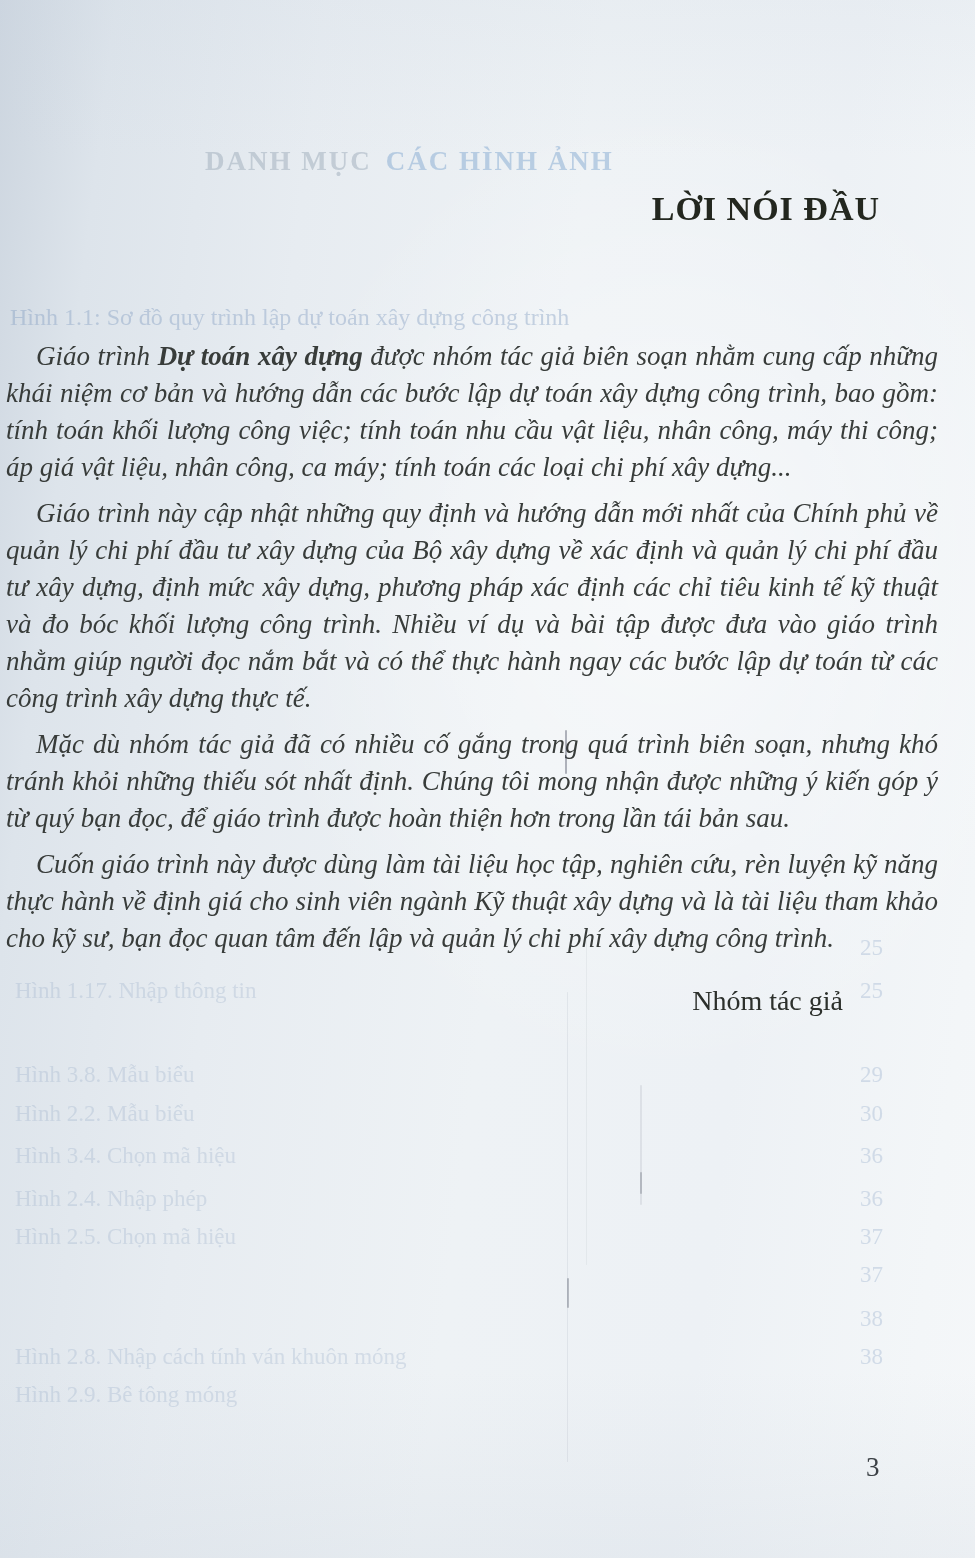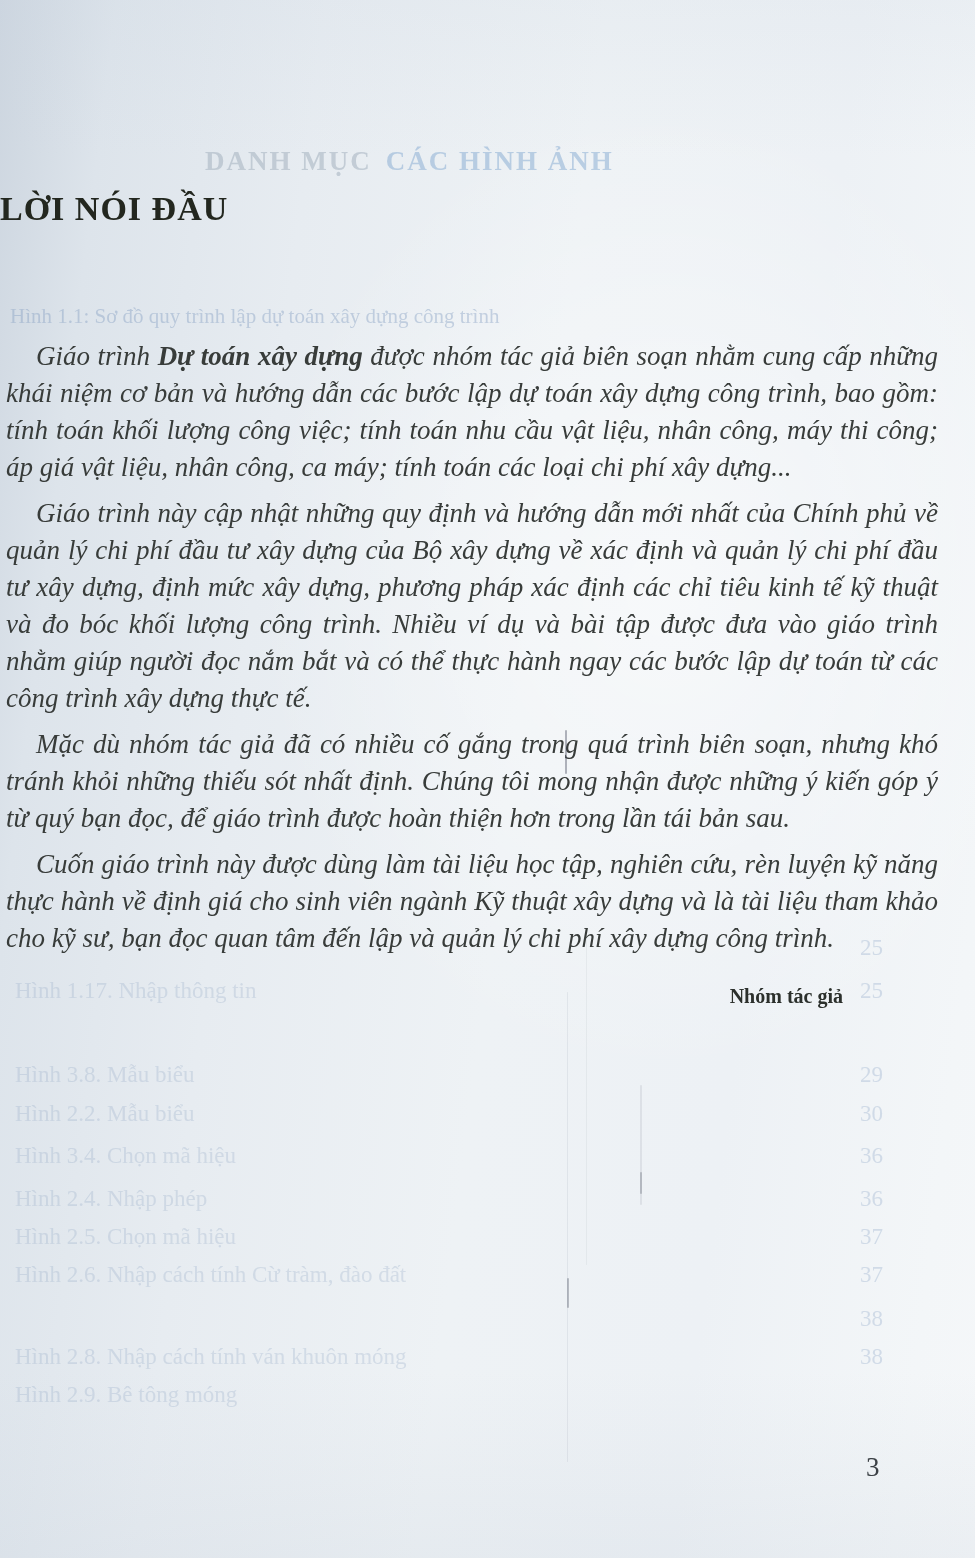--- a/index.html
+++ b/index.html
@@ -15,44 +15,44 @@
 
   
   .ghost-header{
     position:absolute;top:146px;left:205px;width:420px;
     font-weight:bold;font-size:27px;letter-spacing:2px;white-space:nowrap;
   }
   .ghost-header .gh-l{color:rgba(158,172,186,0.50);}
   .ghost-header .gh-r{color:rgba(140,175,212,0.55);margin-left:14px;}
   .ghost-caption{
     position:absolute;top:304px;left:10px;width:700px;
-    font-size:21px;color:rgba(130,158,192,0.42);white-space:nowrap;
+    font-size:24px;color:rgba(130,158,192,0.42);white-space:nowrap;
   }
   .g-row{
     position:absolute;left:15px;width:868px;height:30px;
     font-size:23px;color:rgba(134,160,192,0.25);white-space:nowrap;
   }
   .g-row .g-n{position:absolute;right:0;top:0;color:rgba(134,160,196,0.30);}
 
   
   .page-title{
     position:absolute;top:190px;left:0;width:880px;margin:0;
-    text-align:left;font-size:34px;font-weight:bold;letter-spacing:1px;
+    text-align:right;font-size:34px;font-weight:bold;letter-spacing:1px;
     color:#23271f;font-family:"Liberation Serif", serif;
   }
   .body-text{
     position:absolute;top:338px;left:6px;width:932px;
     font-style:italic;font-size:27px;line-height:37px;
     color:#383c3a;text-align:justify;
   }
   .body-text p{margin:0 0 9px 0;text-indent:30px;font-style:italic;}
   .book-title-bold{font-weight:bold;}
   .signature{
     position:absolute;top:985px;right:132px;
-    font-weight:bold;font-size:20px;font-style:normal;color:#2c302c;
+    font-weight:normal;font-size:28px;font-style:normal;color:#2c302c;
   }
   .page-number{
     position:absolute;top:1452px;left:866px;
     font-size:27px;color:#3c4146;
   }
 
   
   .streak{position:absolute;border-radius:1px;}
   .s1{left:565px;top:730px;width:2px;height:44px;background:rgba(70,76,92,0.40);}
   .s2{left:567px;top:992px;width:1px;height:470px;background:rgba(100,110,130,0.10);}
@@ -71,21 +71,21 @@
   </div>
   <div class="ghost-caption">Hình 1.1: Sơ đồ quy trình lập dự toán xây dựng công trình</div>
 
   <div class="g-row" style="top:935px"><span class="g-t"></span><span class="g-n">25</span></div>
   <div class="g-row" style="top:978px"><span class="g-t">Hình 1.17. Nhập thông tin</span><span class="g-n">25</span></div>
   <div class="g-row" style="top:1062px"><span class="g-t">Hình 3.8. Mẫu biểu</span><span class="g-n">29</span></div>
   <div class="g-row" style="top:1101px"><span class="g-t">Hình 2.2. Mẫu biểu</span><span class="g-n">30</span></div>
   <div class="g-row" style="top:1143px"><span class="g-t">Hình 3.4. Chọn mã hiệu</span><span class="g-n">36</span></div>
   <div class="g-row" style="top:1186px"><span class="g-t">Hình 2.4. Nhập phép</span><span class="g-n">36</span></div>
   <div class="g-row" style="top:1224px"><span class="g-t">Hình 2.5. Chọn mã hiệu</span><span class="g-n">37</span></div>
-  <div class="g-row" style="top:1262px"><span class="g-t">Hình 2.6. Nhập cách tính Cừ tràm, đào đất</span><span class="g-n">37</span></div>
+  <div class="g-row" style="top:1262px"><span class="g-n">37</span></div>
   <div class="g-row" style="top:1306px"><span class="g-n">38</span></div>
   <div class="g-row" style="top:1344px"><span class="g-t">Hình 2.8. Nhập cách tính ván khuôn móng</span><span class="g-n">38</span></div>
   <div class="g-row" style="top:1382px"><span class="g-t">Hình 2.9. Bê tông móng</span><span class="g-n"></span></div>
 
   <h1 class="page-title">LỜI NÓI ĐẦU</h1>
 
   <div class="body-text">
     <p><span>Giáo trình </span><span class="book-title-bold">Dự toán xây dựng</span><span> được nhóm tác giả biên soạn nhằm cung cấp những khái niệm cơ bản và hướng dẫn các bước lập dự toán xây dựng công trình, bao gồm: tính toán khối lượng công việc; tính toán nhu cầu vật liệu, nhân công, máy thi công; áp giá vật liệu, nhân công, ca máy; tính toán các loại chi phí xây dựng...</span></p>
     <p>Giáo trình này cập nhật những quy định và hướng dẫn mới nhất của Chính phủ về quản lý chi phí đầu tư xây dựng của Bộ xây dựng về xác định và quản lý chi phí đầu tư xây dựng, định mức xây dựng, phương pháp xác định các chỉ tiêu kinh tế kỹ thuật và đo bóc khối lượng công trình. Nhiều ví dụ và bài tập được đưa vào giáo trình nhằm giúp người đọc nắm bắt và có thể thực hành ngay các bước lập dự toán từ các công trình xây dựng thực tế.</p>
     <p>Mặc dù nhóm tác giả đã có nhiều cố gắng trong quá trình biên soạn, nhưng khó tránh khỏi những thiếu sót nhất định. Chúng tôi mong nhận được những ý kiến góp ý từ quý bạn đọc, để giáo trình được hoàn thiện hơn trong lần tái bản sau.</p>

